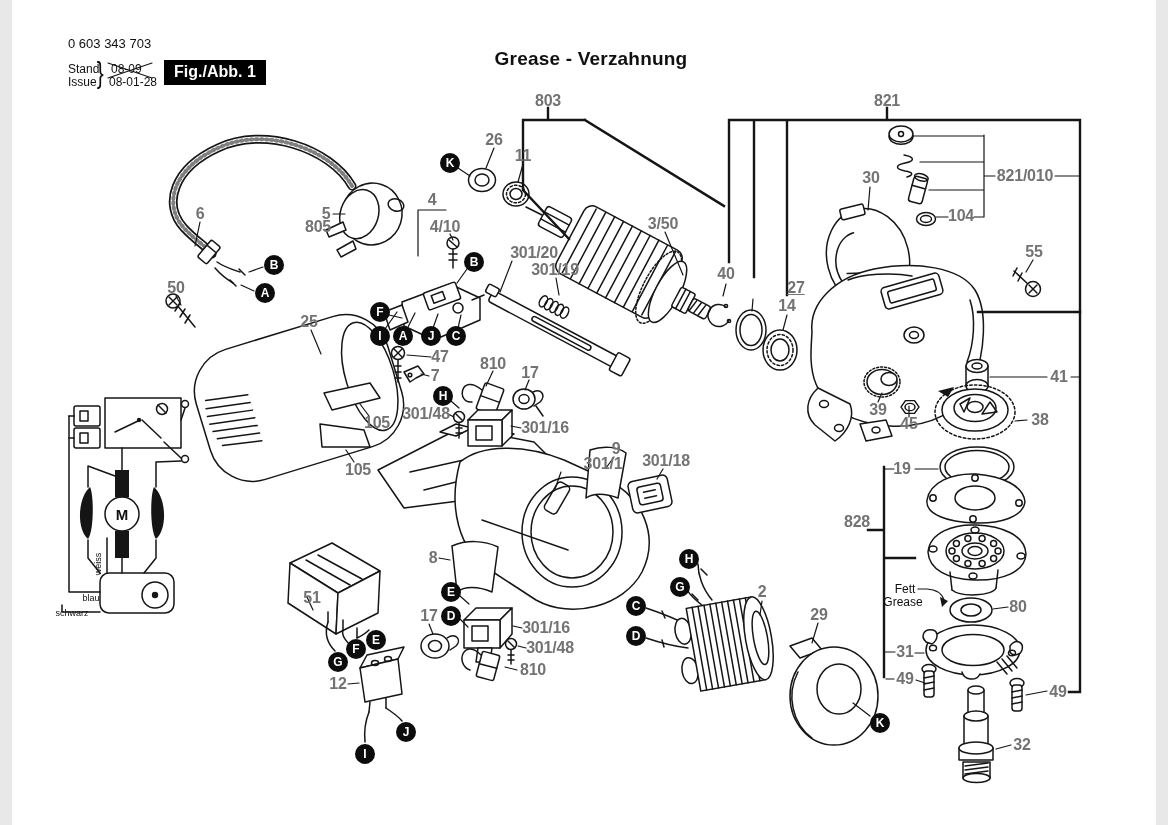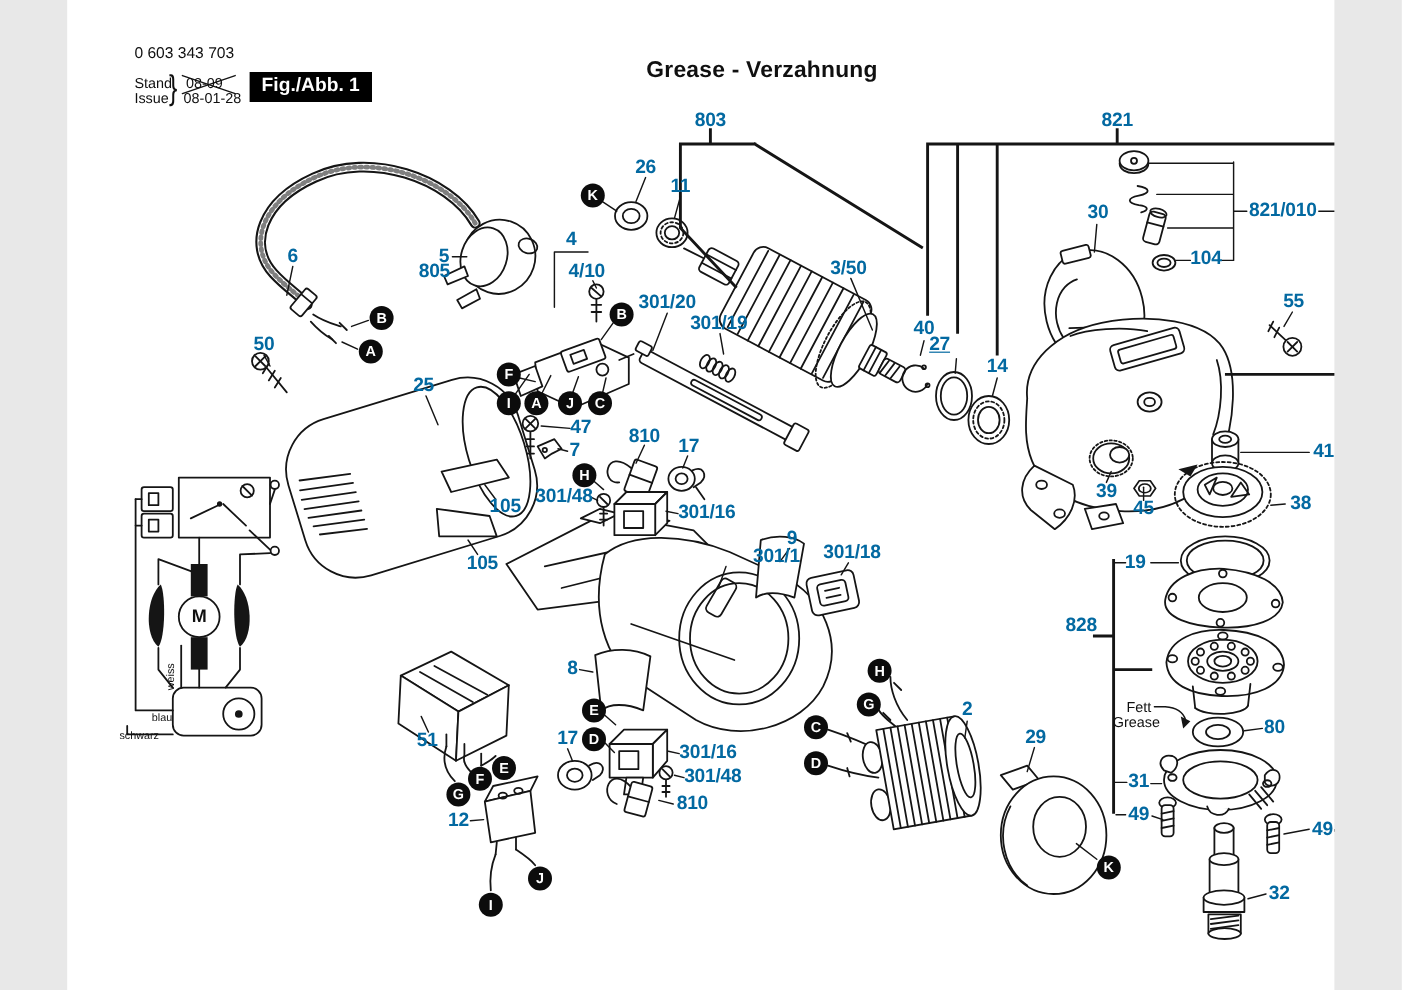--- a/index.html
+++ b/index.html
@@ -1,26 +1,26 @@
 <!DOCTYPE html>
 <html><head>
 <meta charset="utf-8">
 <style>
   html,body{margin:0;padding:0;background:#e8e8e8;}
-  .canvas{position:relative;width:1056px;height:825px;background:#ffffff;overflow:hidden;
+  .canvas{position:relative;width:1144px;height:825px;background:#ffffff;overflow:hidden;
           font-family:"Liberation Sans",sans-serif;color:#101010;margin:0 auto;}
   svg.diagram{position:absolute;left:0;top:0;width:1168px;height:825px;}
   .ln{stroke:#151515;fill:none;stroke-width:1.5;stroke-linecap:round;stroke-linejoin:round;}
   .pt{stroke:#151515;fill:#ffffff;stroke-width:1.5;stroke-linecap:round;stroke-linejoin:round;}
   .fl{fill:#151515;stroke:none;}
   .ld{stroke:#151515;fill:none;stroke-width:1.2;stroke-linecap:round;}
   .th{stroke:#151515;fill:none;stroke-width:2.4;stroke-linecap:square;}
   .dash{stroke-dasharray:2.4,2.2;}
   .plabel{position:absolute;transform:translate(-50%,-50%);font-weight:bold;font-size:16px;
-          letter-spacing:-0.2px;white-space:nowrap;color:#0369a1;}
+          letter-spacing:-0.2px;white-space:nowrap;color:#737373;}
   .callout{position:absolute;width:20px;height:20px;border-radius:50%;background:#0c0c0c;color:#fff;
            font-weight:bold;font-size:12px;line-height:20px;text-align:center;
            transform:translate(-50%,-50%);}
   .hdr-pn{position:absolute;left:56px;top:36px;font-size:13px;}
   .hdr-stand{position:absolute;left:56px;top:62px;font-size:12px;}
   .hdr-issue{position:absolute;left:56px;top:75px;font-size:12px;}
   .hdr-brace{position:absolute;left:84px;top:58px;font-size:26px;font-weight:normal;transform:scale(0.8,1.1);}
   .hdr-standv{position:absolute;left:99px;top:62px;font-size:12px;}
   .hdr-issuev{position:absolute;left:97px;top:75px;font-size:12px;}
   .fig-box{position:absolute;left:152px;top:60px;background:#000;color:#fff;font-weight:bold;
@@ -639,33 +639,33 @@
       <span class="plabel" style="left: 536px; top: 101px;">803</span>
       <span class="plabel" style="left: 482px; top: 140px;">26</span>
       <span class="plabel" style="left: 511px; top: 156px;">11</span>
       <span class="plabel" style="left: 314px; top: 214px;">5</span>
       <span class="plabel" style="left: 306px; top: 227px;">805</span>
       <span class="plabel" style="left: 188px; top: 214px;">6</span>
       <span class="plabel" style="left: 164px; top: 288px;">50</span>
       <span class="plabel" style="left: 297px; top: 322px;">25</span>
       <span class="plabel" style="left: 420px; top: 200px;">4</span>
       <span class="plabel" style="left: 433px; top: 227px;">4/10</span>
-      <span class="plabel" style="left: 500px; top: 253px;">301/20</span>
+      <span class="plabel" style="left: 522px; top: 253px;">301/20</span>
       <span class="plabel" style="left: 543px; top: 270px; text-align: center;">301/19</span>
       <span class="plabel" style="left: 428px; top: 357px;">47</span>
       <span class="plabel" style="left: 423px; top: 376px;">7</span>
       <span class="plabel" style="left: 481px; top: 364px;">810</span>
       <span class="plabel" style="left: 518px; top: 373px;">17</span>
       <span class="plabel" style="left: 414px; top: 414px;">301/48</span>
       <span class="plabel" style="left: 533px; top: 428px;">301/16</span>
       <span class="plabel" style="left: 365px; top: 423px;">105</span>
       <span class="plabel" style="left: 346px; top: 470px;">105</span>
       <span class="plabel" style="left: 651px; top: 224px;">3/50</span>
       <span class="plabel" style="left: 714px; top: 274px;">40</span>
-      <span class="plabel" style="left: 727px; top: 288px; text-decoration: underline;">27</span>
+      <span class="plabel" style="left: 784px; top: 288px; text-decoration: underline;">27</span>
       <span class="plabel" style="left: 775px; top: 306px;">14</span>
       <span class="plabel" style="left: 875px; top: 101px;">821</span>
       <span class="plabel" style="left: 859px; top: 178px;">30</span>
       <span class="plabel" style="left: 1013px; top: 176px;">821/010</span>
       <span class="plabel" style="left: 949px; top: 216px;">104</span>
       <span class="plabel" style="left: 1022px; top: 252px;">55</span>
       <span class="plabel" style="left: 866px; top: 410px;">39</span>
       <span class="plabel" style="left: 897px; top: 424px;">45</span>
       <span class="plabel" style="left: 1047px; top: 377px;">41</span>
       <span class="plabel" style="left: 1028px; top: 420px;">38</span>
@@ -679,21 +679,21 @@
       <span class="plabel" style="left: 750px; top: 592px;">2</span>
       <span class="plabel" style="left: 807px; top: 615px;">29</span>
       <span class="plabel" style="left: 604px; top: 449px;">9</span>
       <span class="plabel" style="left: 551px; top: 464px; margin-left: 40px;">301/1</span>
       <span class="plabel" style="left: 654px; top: 461px;">301/18</span>
       <span class="plabel" style="left: 421px; top: 558px;">8</span>
       <span class="plabel" style="left: 417px; top: 616px;">17</span>
       <span class="plabel" style="left: 534px; top: 628px;">301/16</span>
       <span class="plabel" style="left: 538px; top: 648px;">301/48</span>
       <span class="plabel" style="left: 521px; top: 670px;">810</span>
-      <span class="plabel" style="left: 300px; top: 618px;">51</span>
+      <span class="plabel" style="left: 300px; top: 598px;">51</span>
       <span class="plabel" style="left: 326px; top: 684px;">12</span>
     </div>
 <div id="callouts-layer">
       <span class="callout" style="left: 438px; top: 163px;">K</span>
       <span class="callout" style="left: 262px; top: 265px;">B</span>
       <span class="callout" style="left: 253px; top: 293px;">A</span>
       <span class="callout" style="left: 462px; top: 262px;">B</span>
       <span class="callout" style="left: 368px; top: 312px;">F</span>
       <span class="callout" style="left: 368px; top: 336px;">I</span>
       <span class="callout" style="left: 391px; top: 336px;">A</span>

